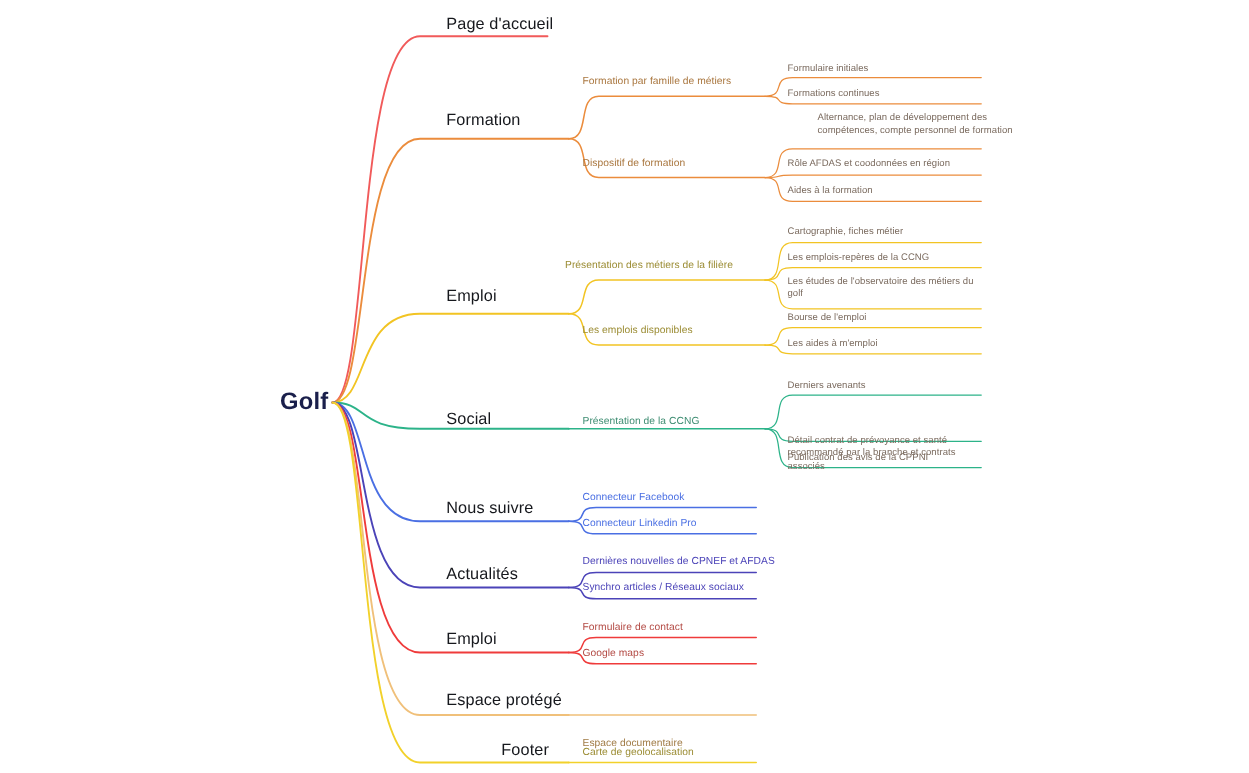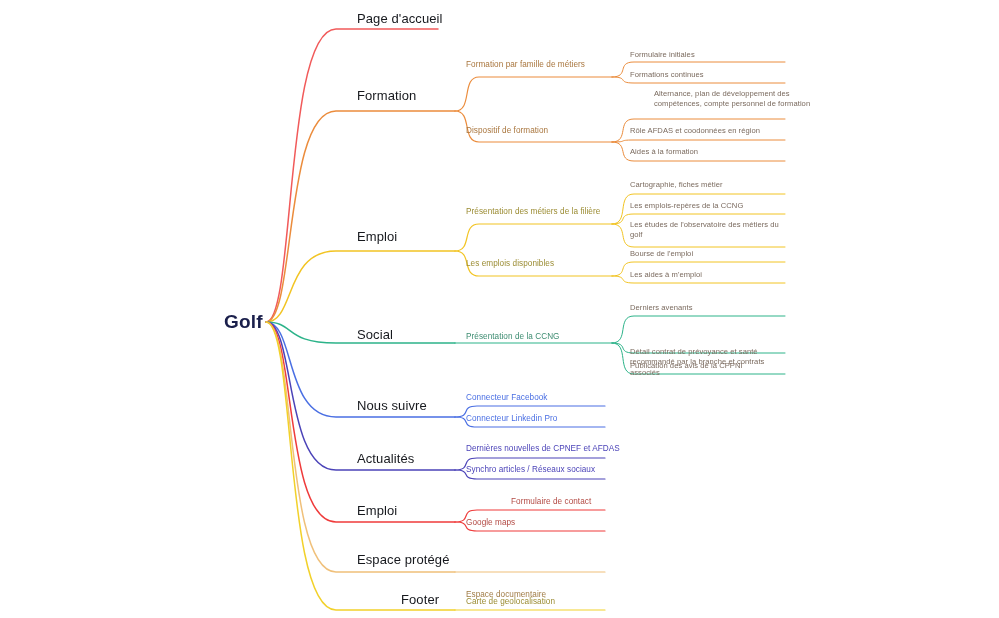--- a/index.html
+++ b/index.html
@@ -73,39 +73,39 @@
       <div class="node lvl1-label" style="left: 357px; top: 11px; color: rgb(22, 24, 29);">Page d'accueil</div>
       <div class="node lvl1-label" style="left: 357px; top: 88px; color: rgb(22, 24, 29);">Formation</div>
       <div class="node lvl2-label" style="left: 466px; top: 60px; color: rgb(169, 118, 62);">Formation par famille de métiers</div>
       <div class="node lvl3-label" style="left: 630px; top: 50px; color: rgb(122, 106, 94);">Formulaire initiales</div>
       <div class="node lvl3-label" style="left: 630px; top: 70px; color: rgb(122, 106, 94);">Formations continues</div>
       <div class="node lvl2-label" style="left: 466px; top: 126px; color: rgb(169, 118, 62);">Dispositif de formation</div>
       <div class="node lvl3-label" style="left: 630px; top: 89px; width: 160px; color: rgb(122, 106, 94); white-space: normal; margin-left: 24px;">Alternance, plan de développement des compétences, compte personnel de formation</div>
       <div class="node lvl3-label" style="left: 630px; top: 126px; color: rgb(122, 106, 94);">Rôle AFDAS et coodonnées en région</div>
       <div class="node lvl3-label" style="left: 630px; top: 147px; color: rgb(122, 106, 94);">Aides à la formation</div>
       <div class="node lvl1-label" style="left: 357px; top: 229px; color: rgb(22, 24, 29);">Emploi</div>
-      <div class="node lvl2-label" style="left: 466px; top: 207px; color: rgb(155, 140, 51);">Présentation des métiers de la filière</div>
+      <div class="node lvl2-label" style="left: 452px; top: 207px; color: rgb(155, 140, 51);">Présentation des métiers de la filière</div>
       <div class="node lvl3-label" style="left: 630px; top: 180px; color: rgb(122, 106, 94);">Cartographie, fiches métier</div>
       <div class="node lvl3-label" style="left: 630px; top: 201px; color: rgb(122, 106, 94);">Les emplois-repères de la CCNG</div>
       <div class="node lvl3-label" style="left: 630px; top: 220px; width: 160px; color: rgb(122, 106, 94); white-space: normal;">Les études de l'observatoire des métiers du golf</div>
       <div class="node lvl2-label" style="left: 466px; top: 259px; color: rgb(155, 140, 51);">Les emplois disponibles</div>
       <div class="node lvl3-label" style="left: 630px; top: 249px; color: rgb(122, 106, 94);">Bourse de l'emploi</div>
       <div class="node lvl3-label" style="left: 630px; top: 270px; color: rgb(122, 106, 94);">Les aides à m'emploi</div>
       <div class="node lvl1-label" style="left: 357px; top: 327px; color: rgb(22, 24, 29);">Social</div>
       <div class="node lvl2-label" style="left: 466px; top: 332px; color: rgb(62, 141, 114);">Présentation de la CCNG</div>
       <div class="node lvl3-label" style="left: 630px; top: 303px; color: rgb(122, 106, 94);">Derniers avenants</div>
       <div class="node lvl3-label" style="left: 630px; top: 323px; width: 160px; color: rgb(122, 106, 94); white-space: normal; margin-top: 24px;">Détail contrat de prévoyance et santé recommandé par la branche et contrats associés</div>
       <div class="node lvl3-label" style="left: 630px; top: 361px; color: rgb(122, 106, 94);">Publication des avis de la CPPNI</div>
       <div class="node lvl1-label" style="left: 357px; top: 398px; color: rgb(22, 24, 29);">Nous suivre</div>
       <div class="node lvl2-label" style="left: 466px; top: 393px; color: rgb(74, 111, 227);">Connecteur Facebook</div>
       <div class="node lvl2-label" style="left: 466px; top: 414px; color: rgb(74, 111, 227);">Connecteur Linkedin Pro</div>
       <div class="node lvl1-label" style="left: 357px; top: 451px; color: rgb(22, 24, 29);">Actualités</div>
       <div class="node lvl2-label" style="left: 466px; top: 444px; color: rgb(75, 67, 184);">Dernières nouvelles de CPNEF et AFDAS</div>
       <div class="node lvl2-label" style="left: 466px; top: 465px; color: rgb(75, 67, 184);">Synchro articles / Réseaux sociaux</div>
       <div class="node lvl1-label" style="left: 357px; top: 503px; color: rgb(22, 24, 29);">Emploi</div>
-      <div class="node lvl2-label" style="left: 466px; top: 497px; color: rgb(179, 74, 68); margin-left: 45px;">Formulaire de contact</div>
+      <div class="node lvl2-label" style="left: 466px; top: 497px; color: rgb(179, 74, 68);">Formulaire de contact</div>
       <div class="node lvl2-label" style="left: 466px; top: 518px; color: rgb(179, 74, 68);">Google maps</div>
       <div class="node lvl1-label" style="left: 357px; top: 552px; color: rgb(22, 24, 29);">Espace protégé</div>
       <div class="node lvl2-label" style="left: 466px; top: 590px; color: rgb(160, 123, 69);">Espace documentaire</div>
       <div class="node lvl1-label" style="left: 357px; top: 592px; color: rgb(22, 24, 29); padding-left: 44px;">Footer</div>
       <div class="node lvl2-label" style="left: 466px; top: 597px; color: rgb(155, 140, 51);">Carte de geolocalisation</div>
     </div>
 </div>
 
 </body></html>

